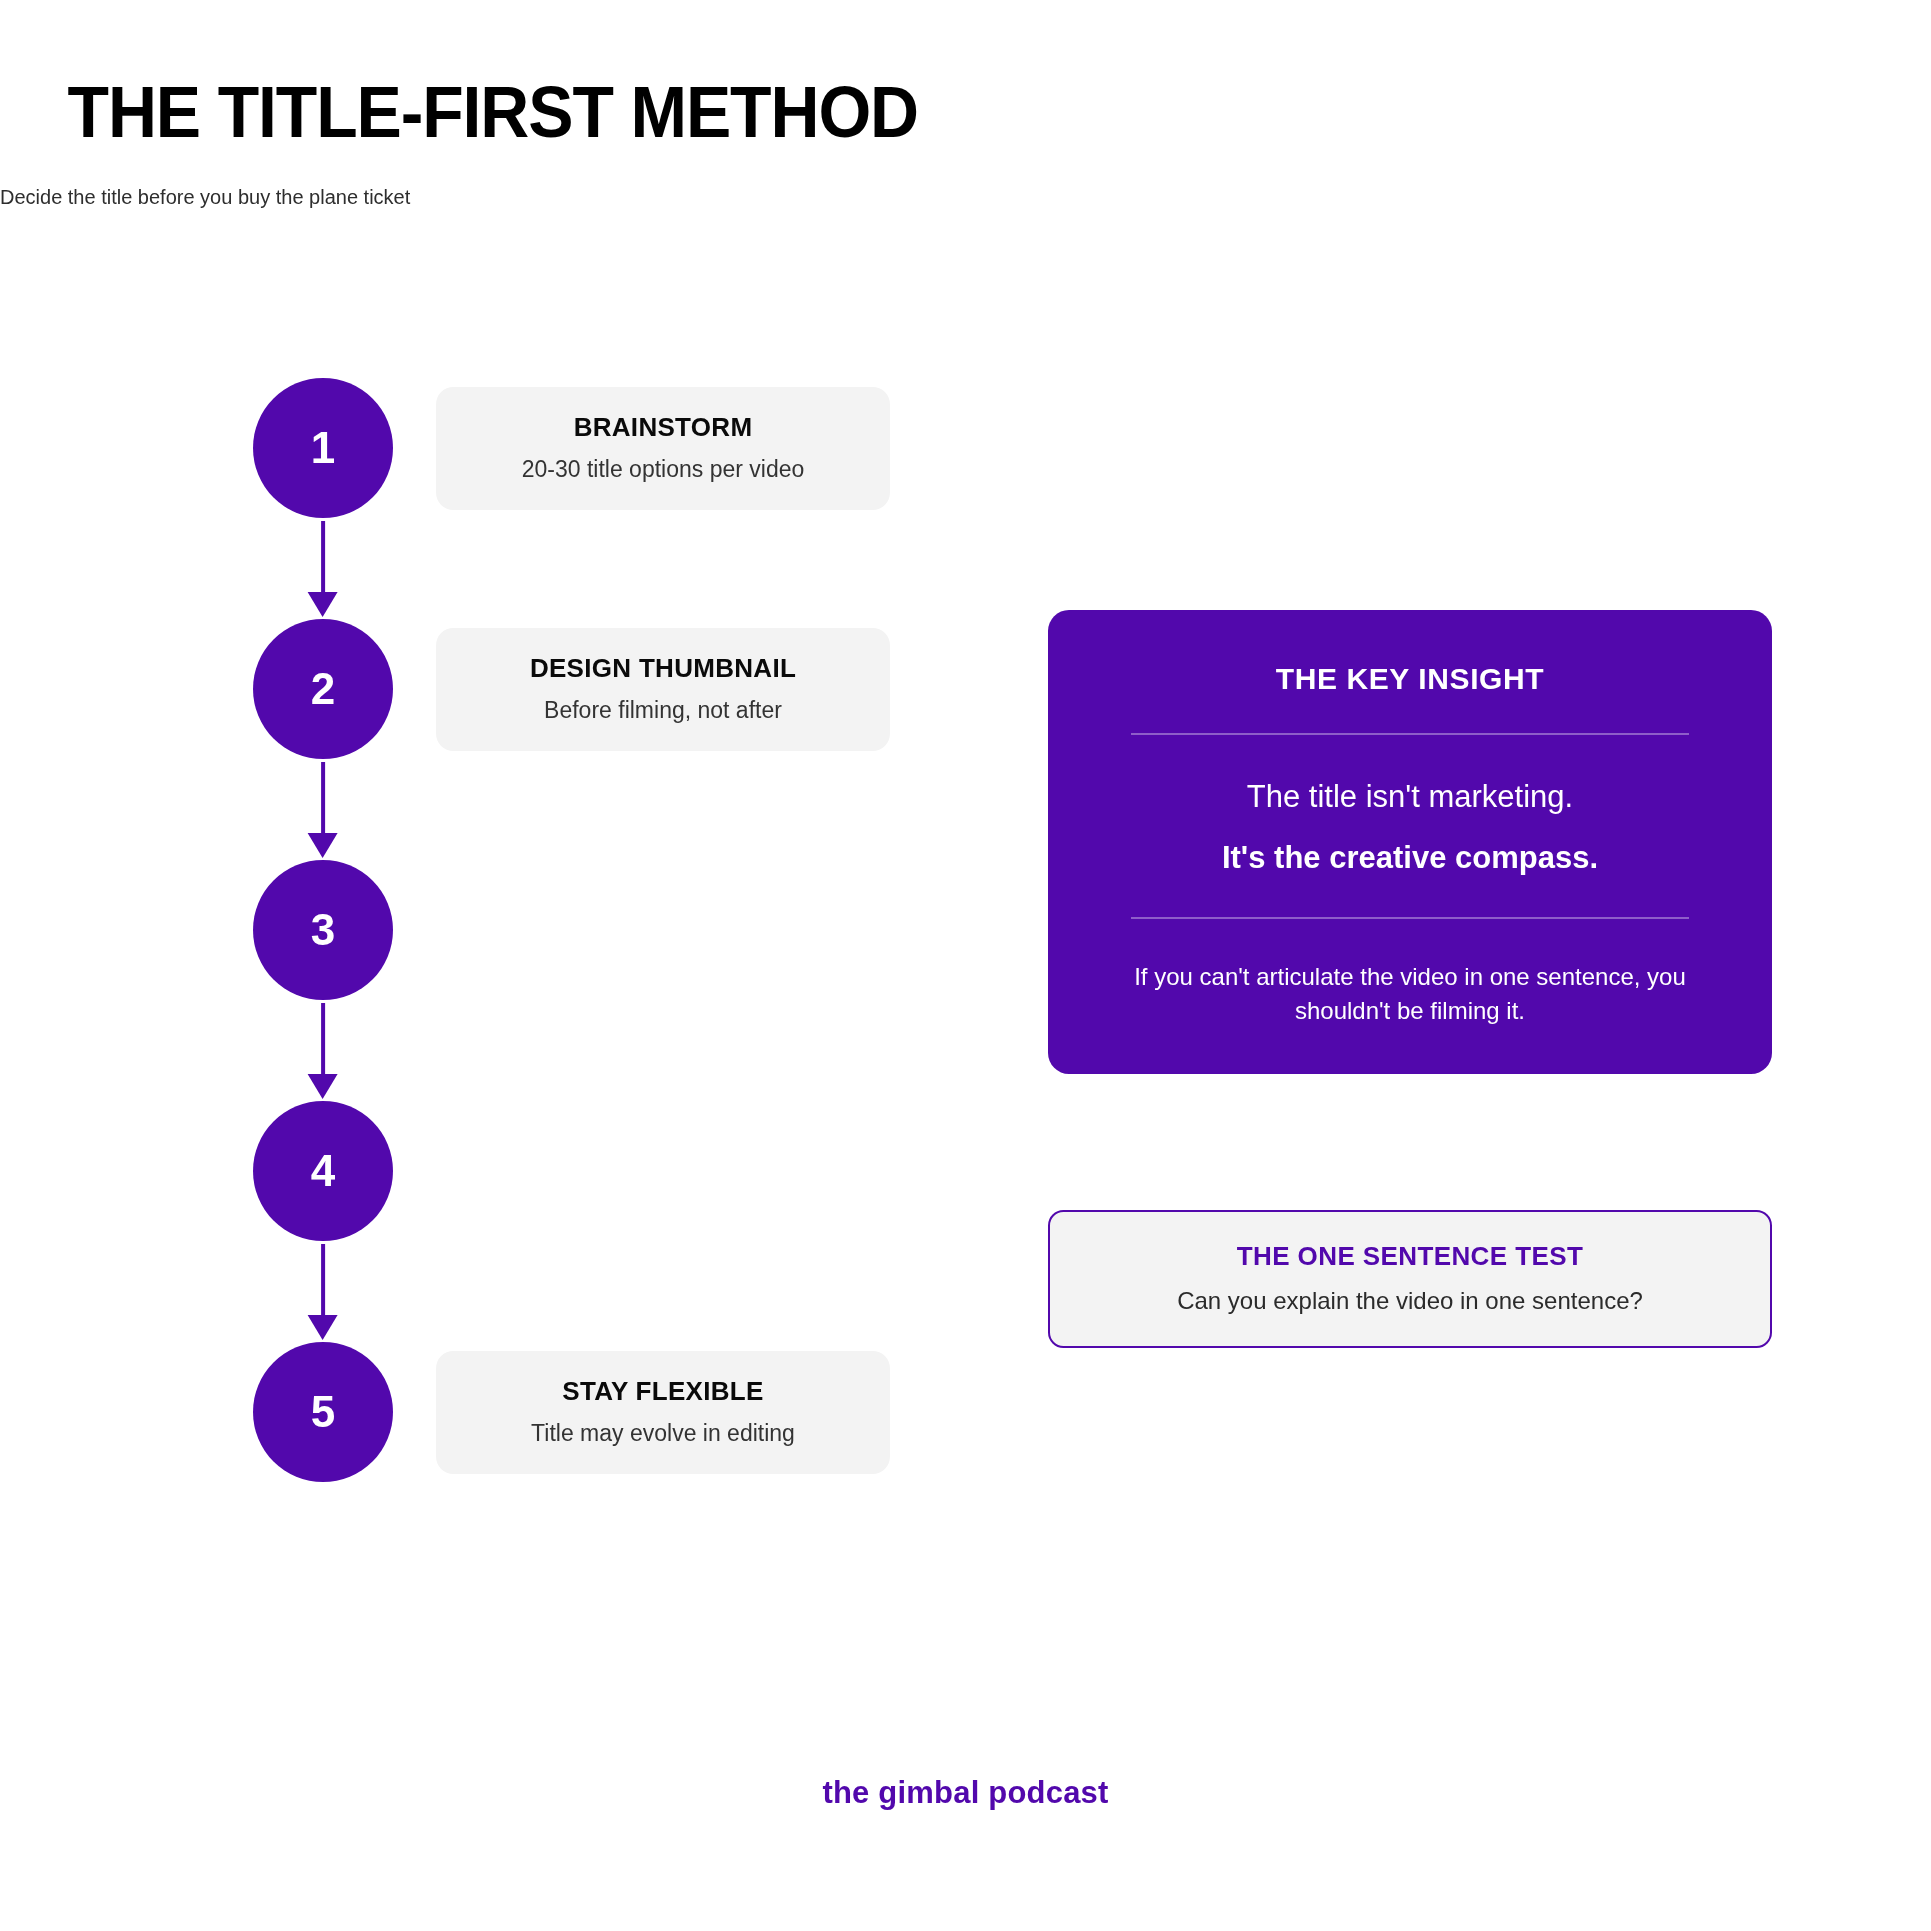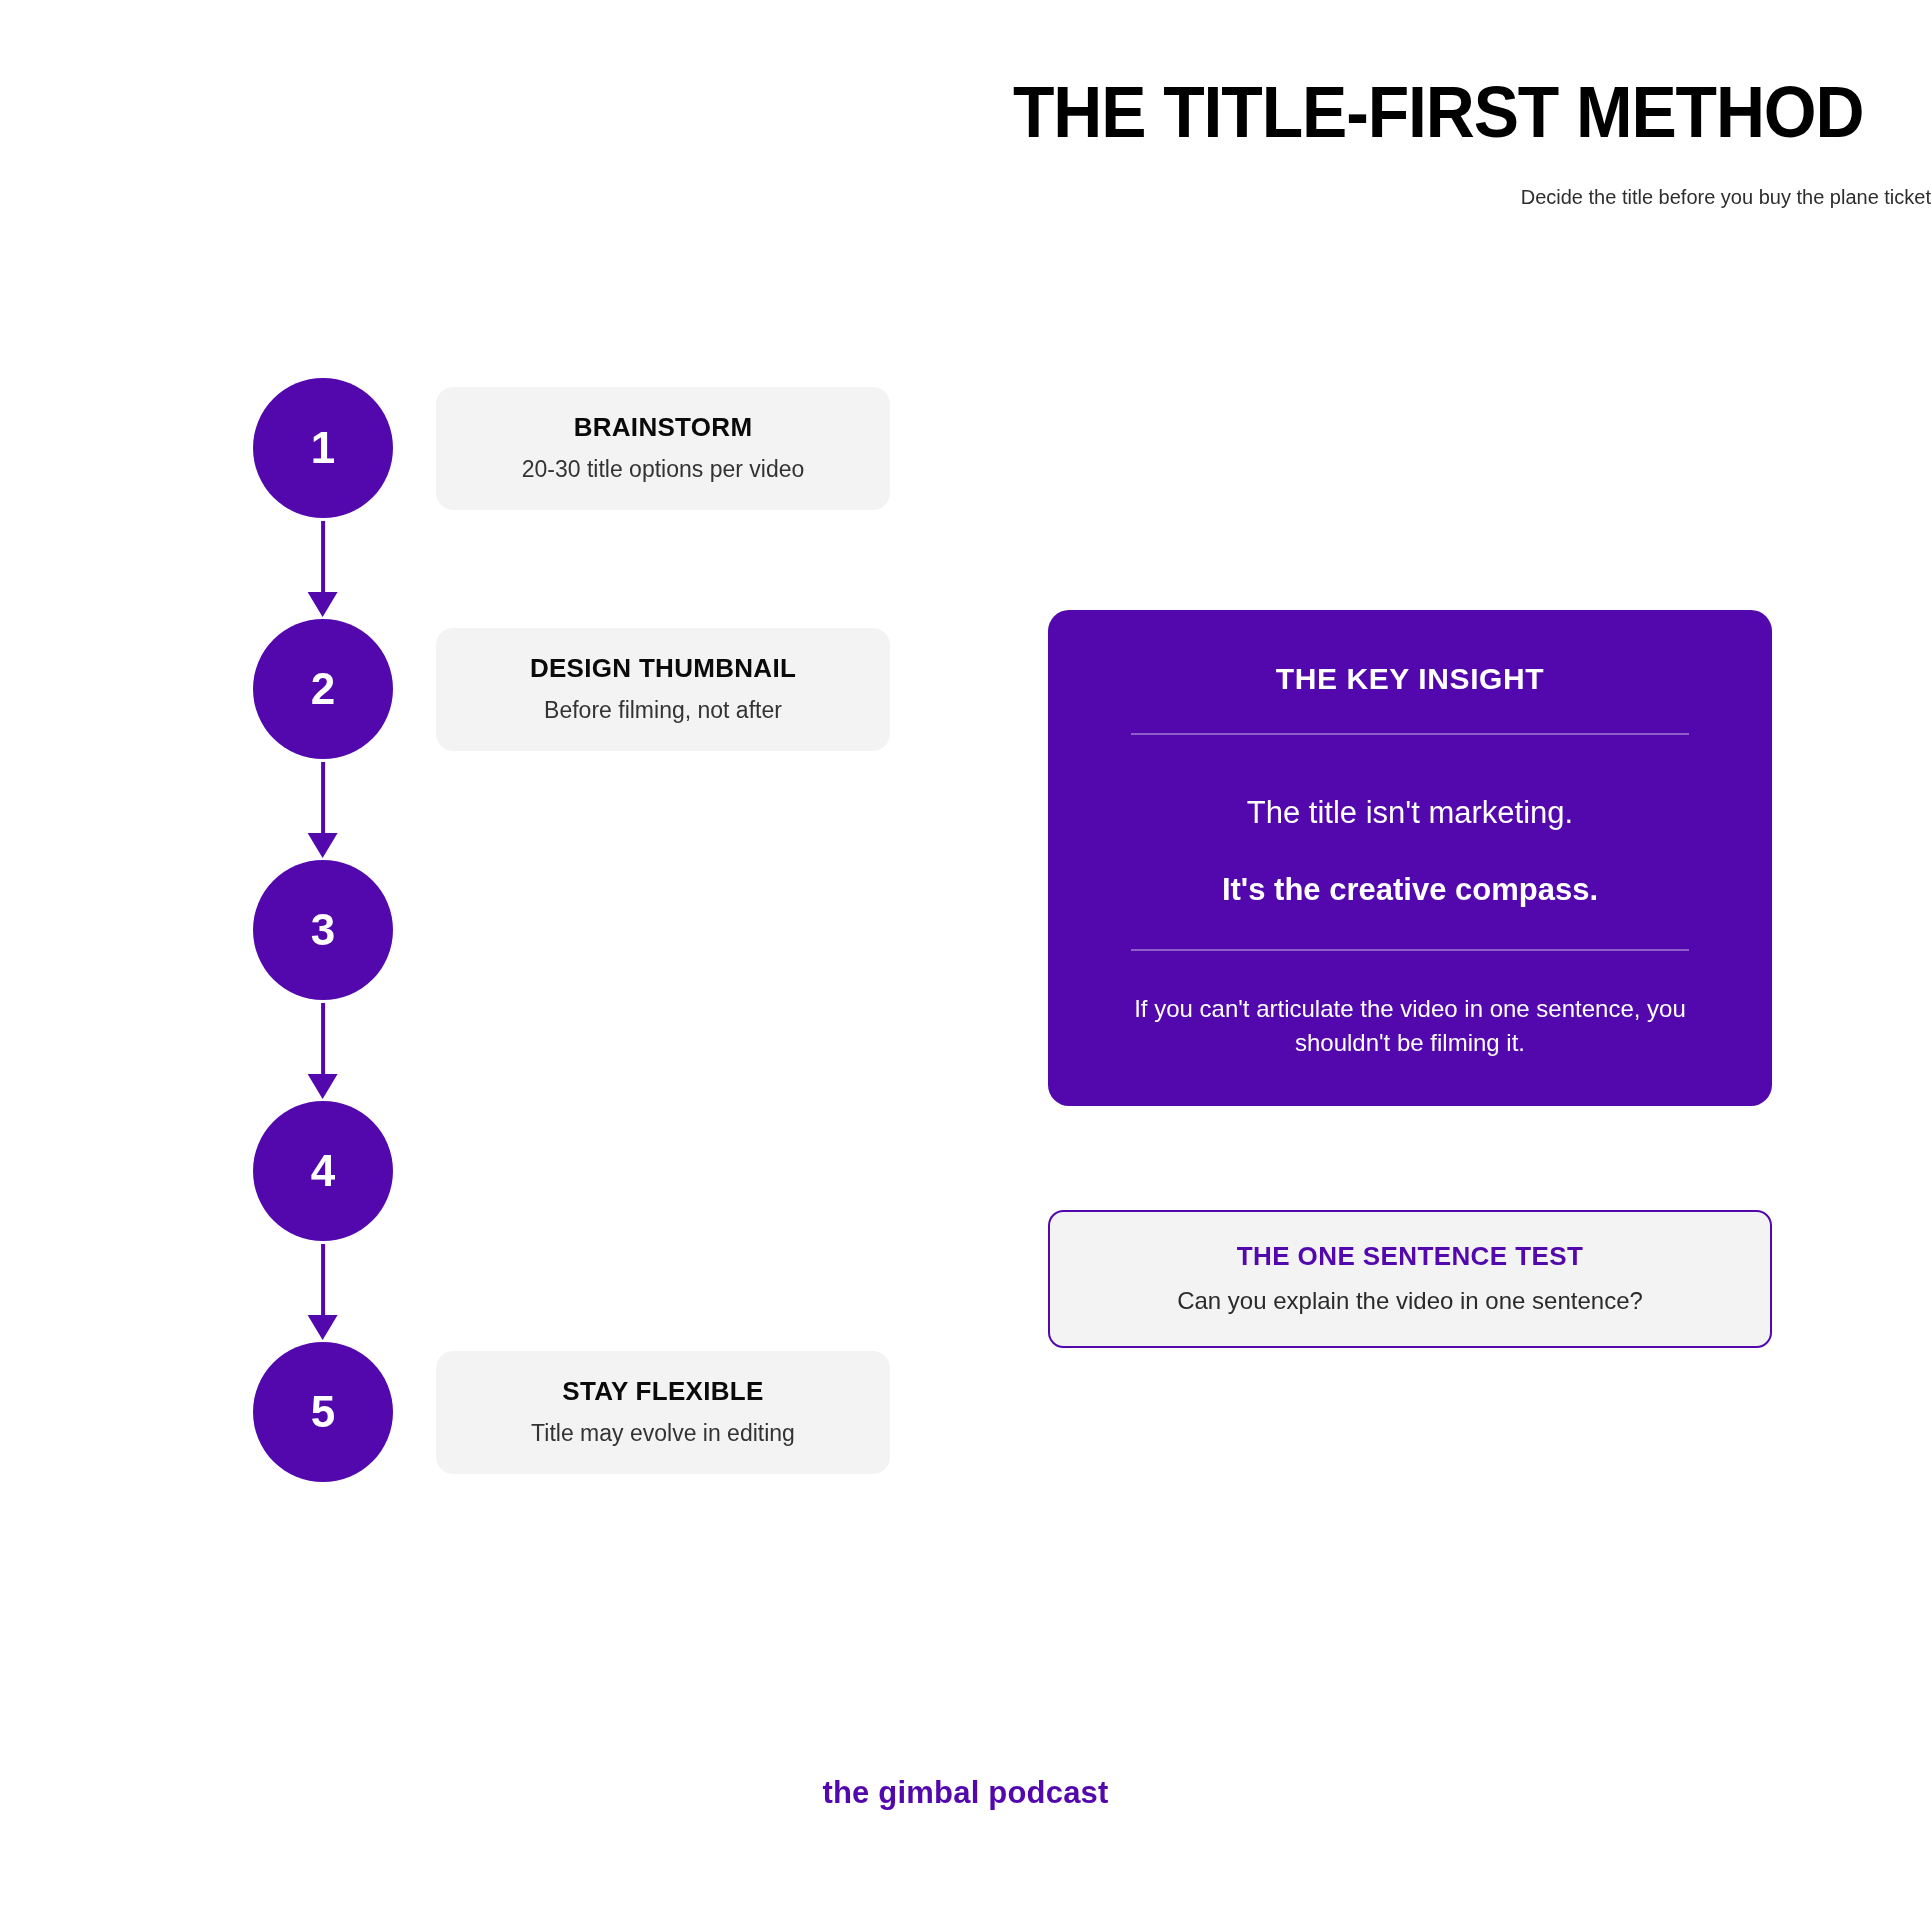--- a/index.html
+++ b/index.html
@@ -15,21 +15,21 @@
     position: relative;
     overflow: hidden;
   }
 
   
   .header {
     position: absolute;
     top: 0;
     left: 0;
     width: 1931px;
-    text-align: right;
+    text-align: left;
   }
   .page-title {
     margin: 0;
     padding-top: 70px;
     font-size: 73px;
     font-weight: 800;
     letter-spacing: -1.2px;
     color: #000000;
     font-family: "Liberation Sans", sans-serif;
     transform: scaleX(0.93);
@@ -146,21 +146,21 @@
     font-weight: 700;
     letter-spacing: 0.6px;
   }
   .insight-rule {
     height: 1.9px;
     background: rgba(255,255,255,0.35);
     margin: 37px 27px 0 27px;
   }
   .insight-rule.bottom { margin-top: 41px; }
   .insight-line-1 {
-    margin: 16px;
+    margin: 0;
     padding-top: 44px;
     font-size: 31px;
     font-weight: 400;
   }
   .insight-line-2 {
     margin: 0;
     padding-top: 25px;
     font-size: 31px;
     font-weight: 700;
   }

